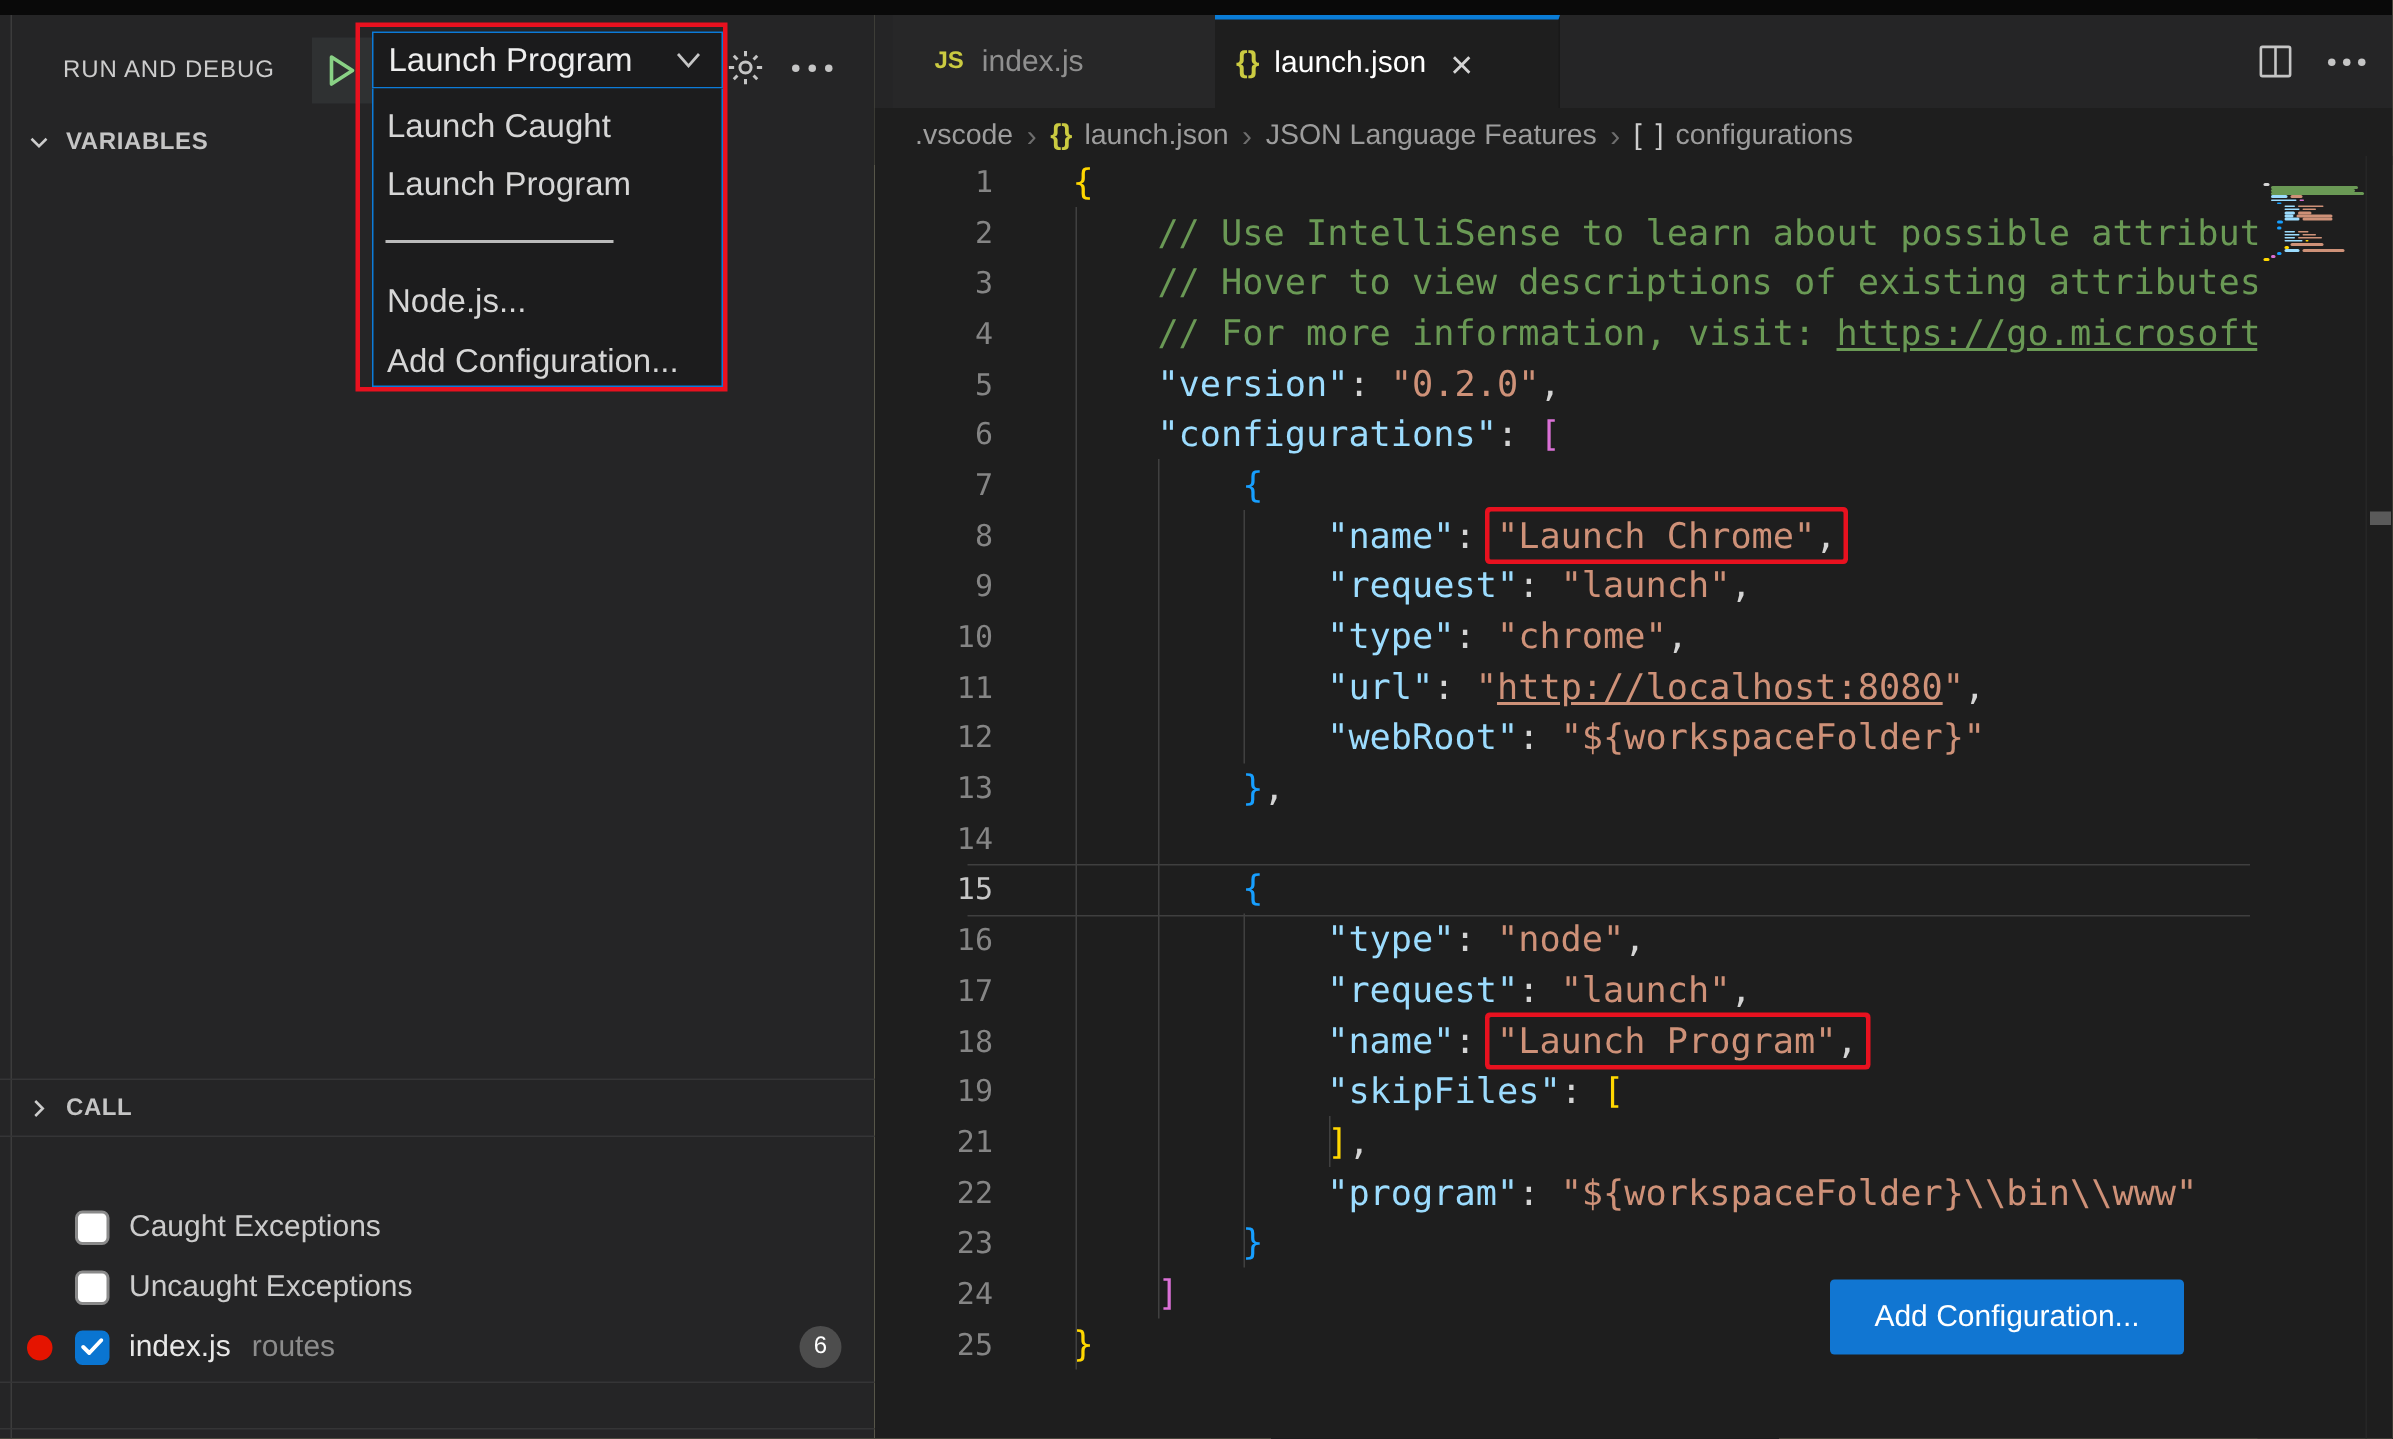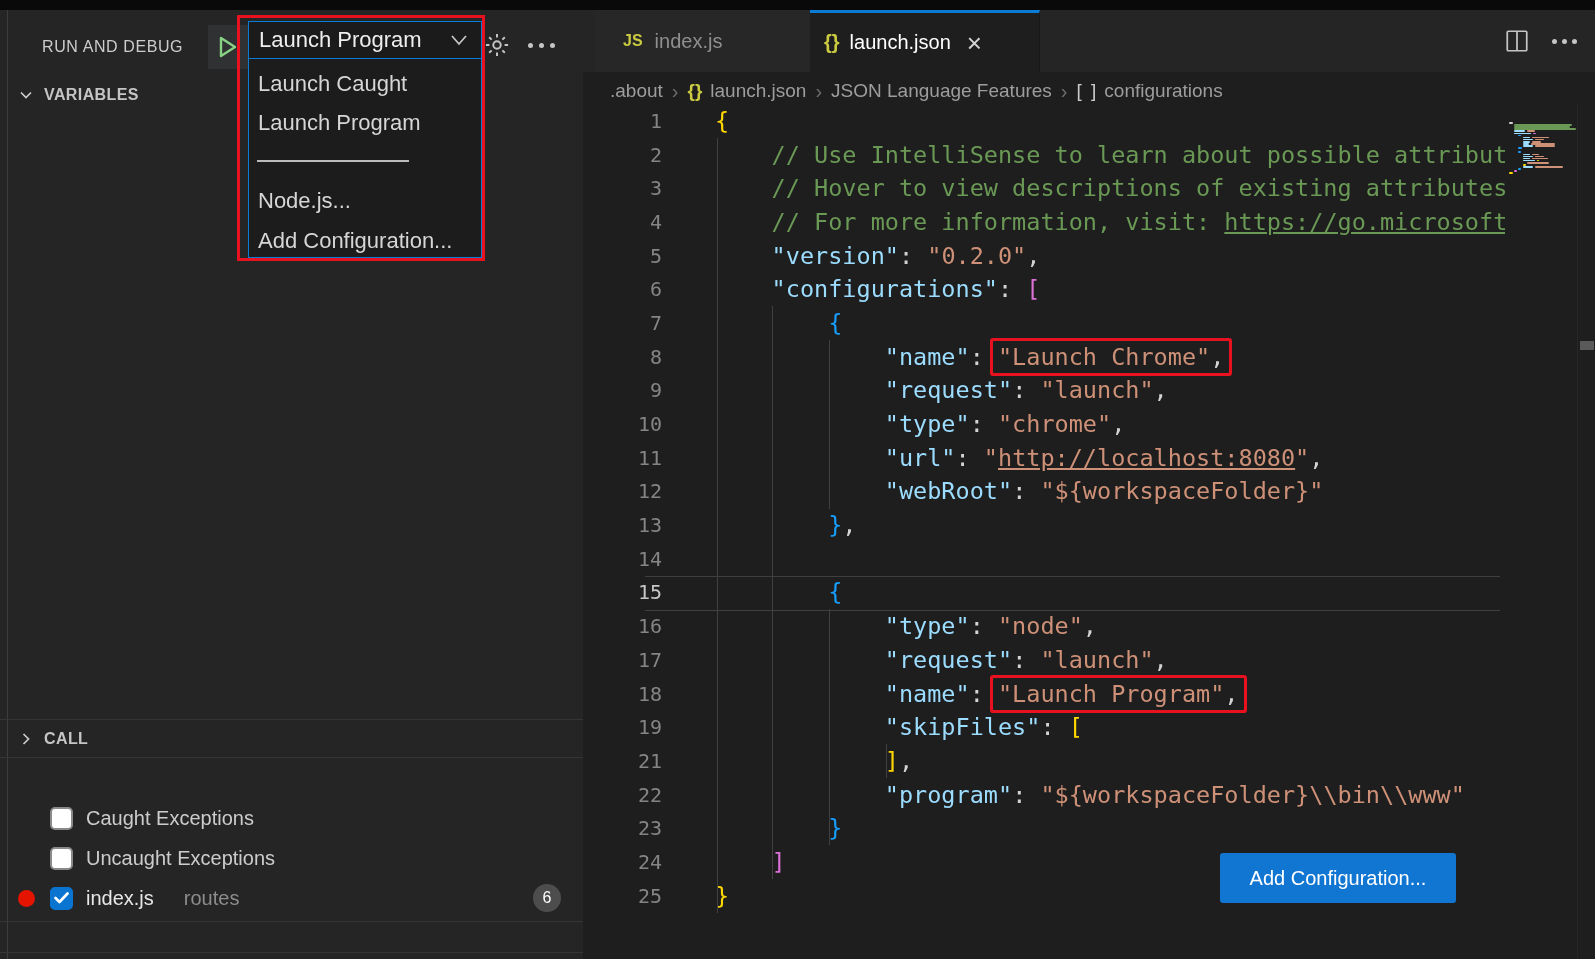--- a/index.html
+++ b/index.html
@@ -25,21 +25,21 @@
   .section-row .chev { margin-left:18px; margin-right:10px; display:flex; }
   .section-label { font-size:16px; font-weight:bold; letter-spacing:.4px; color:#c5c5c5; }
   .variables-row { top:65px; height:40px; }
   .divider { position:absolute; left:0; width:583px; height:1px; background:#353536; }
 
   .bp-row { position:absolute; left:0; width:583px; height:40px; display:flex; align-items:center; }
   .checkbox { width:23px; height:23px; border-radius:5px; margin-left:50px; margin-right:13px; background:#ffffff; border:2px solid #8a8a8a; display:flex; align-items:center; justify-content:center; flex:none; cursor:pointer; }
   .checkbox.checked { background:#0a75d1; border-color:#0a75d1; }
   .bp-label { font-size:20px; color:#cccccc; }
   .bp-label.bright { color:#e7e7e7; }
-  .bp-detail { font-size:20px; color:#8c8c8c; margin-left:30px; }
+  .bp-detail { font-size:20px; color:#8c8c8c; margin-left:14px; }
   .bp-dot { position:absolute; left:18px; width:17px; height:17px; border-radius:50%; background:#e51400; }
   .badge { position:absolute; right:22px; width:28px; height:28px; border-radius:50%; background:#4d4d4d; color:#ffffff; font-size:16px; display:flex; align-items:center; justify-content:center; }
 
   
   .annotation-box { position:absolute; left:237px; top:15px; width:248px; height:246px; border:3px solid #e8111f; z-index:40; }
   .cfg-select { position:absolute; left:248px; top:21px; width:234px; height:38px; background:#1b1b1c; border:1.5px solid #0c7bd8; display:flex; align-items:center; z-index:41; cursor:pointer; }
   .cfg-select .sel-text { margin-left:10px; font-size:22px; color:#eeeeee; flex:1; white-space:nowrap; overflow:hidden; }
   .cfg-select .chev { margin-right:12px; display:flex; }
   .cfg-menu { position:absolute; left:248px; top:59px; width:234px; height:199px; background:#1c1c1d; border:1.5px solid #0c7bd8; border-top:none; z-index:41; }
   .menu-item { position:absolute; left:0; width:100%; height:38px; line-height:38px; padding-left:9px; font-size:22px; color:#d6d6d6; cursor:pointer; white-space:nowrap; }
@@ -202,21 +202,21 @@
         </span>
         <span class="editor-more">
             <i></i>
             <i></i>
             <i></i>
           </span>
       </div>
     </div>
 
     <div class="breadcrumbs">
-      <span class="bc-first">.about</span>
+      <span class="bc-first">.vscode</span>
       <span class="bc-sep">›</span>
       <span class="bc-ico-braces">{}</span>
       <span>launch.json</span>
       <span class="bc-sep">›</span>
       <span>JSON Language Features</span>
       <span class="bc-sep">›</span>
       <span class="bc-ico-array">[ ]</span>
       <span>configurations</span>
     </div>
 

